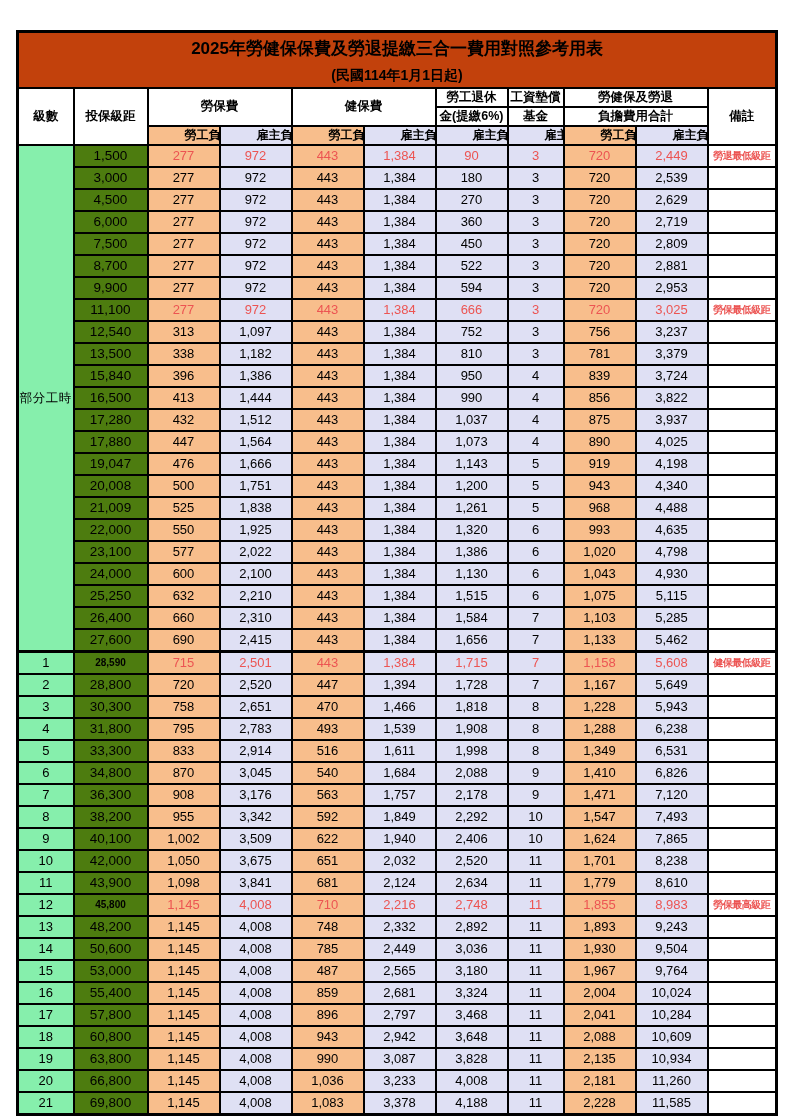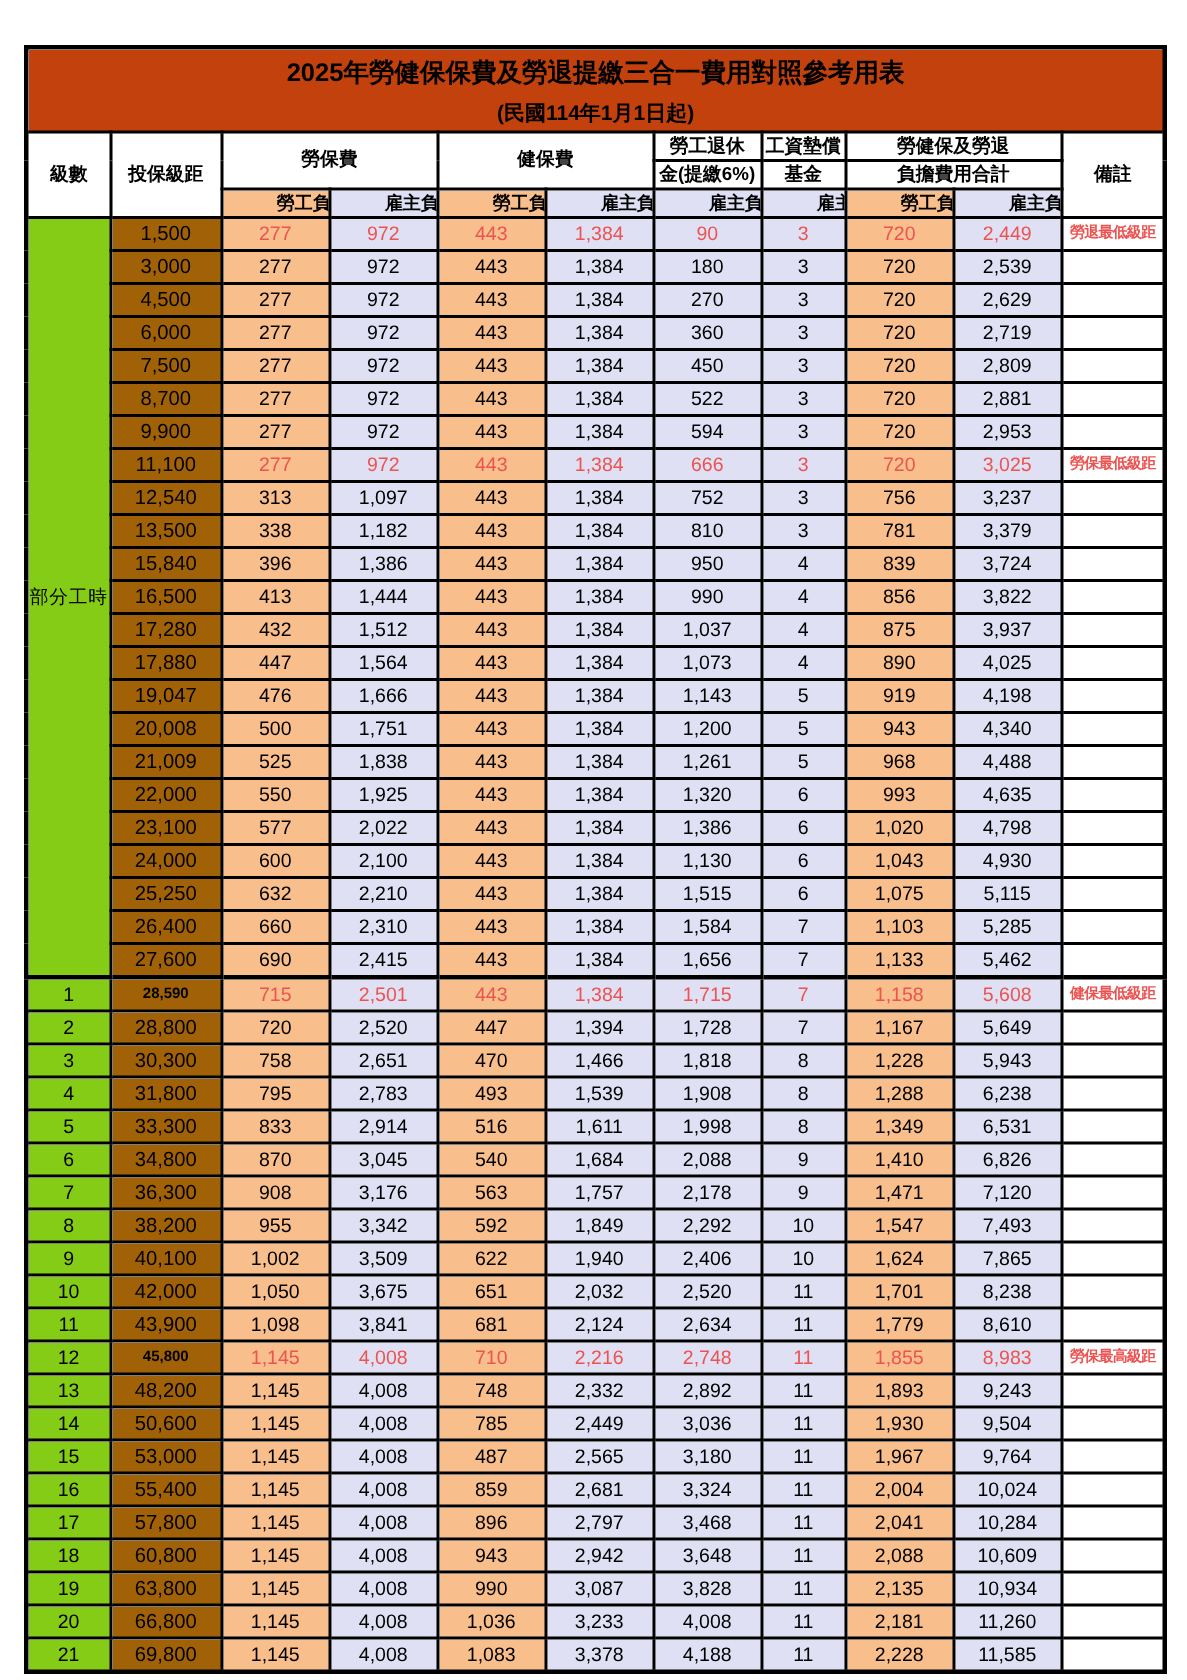--- a/index.html
+++ b/index.html
@@ -31,23 +31,23 @@
     white-space: nowrap;
   }
   .title-cell { height: 56px; background: #c2410c; }
   .title-main  { font-size: 17px; font-weight: bold; line-height: 30px; }
   .title-sub   { font-size: 14px; font-weight: bold; line-height: 22px; }
   .gh th { height: 17px; font-size: 12.5px; font-weight: bold; background: #fff; }
   .sh th { height: 18px; font-size: 12px;   font-weight: bold; padding-left: 36px; }
   .emp { background: var(--empbg); }
   .er  { background: var(--erbg); }
   tbody td { height: 20px; font-size: 13px; line-height: 20px; }
-  td.lvl     { background: #84cc16; font-size: 13px; }
+  td.lvl     { background: #86efac; font-size: 13px; }
   td.lvl.pt  { font-size: 12.5px; letter-spacing: 0.5px; }
-  td.bracket { background: #a16207; font-size: 13.5px; }
+  td.bracket { background: #4d7c0f; font-size: 13.5px; }
   td.bracket.bold { font-weight: bold; font-size: 10px; }
   td.remark  { background: #fff; font-size: 10px; font-weight: bold; color: var(--red); letter-spacing: -0.5px; margin-top: 12px; }
   tr.red-row td.emp, tr.red-row td.er { color: var(--red); }
   tr.sep-top td { border-top: 3px solid #000; }
 </style>
 </head>
 <body>
 
 <div class="page">
   <table class="ref">

